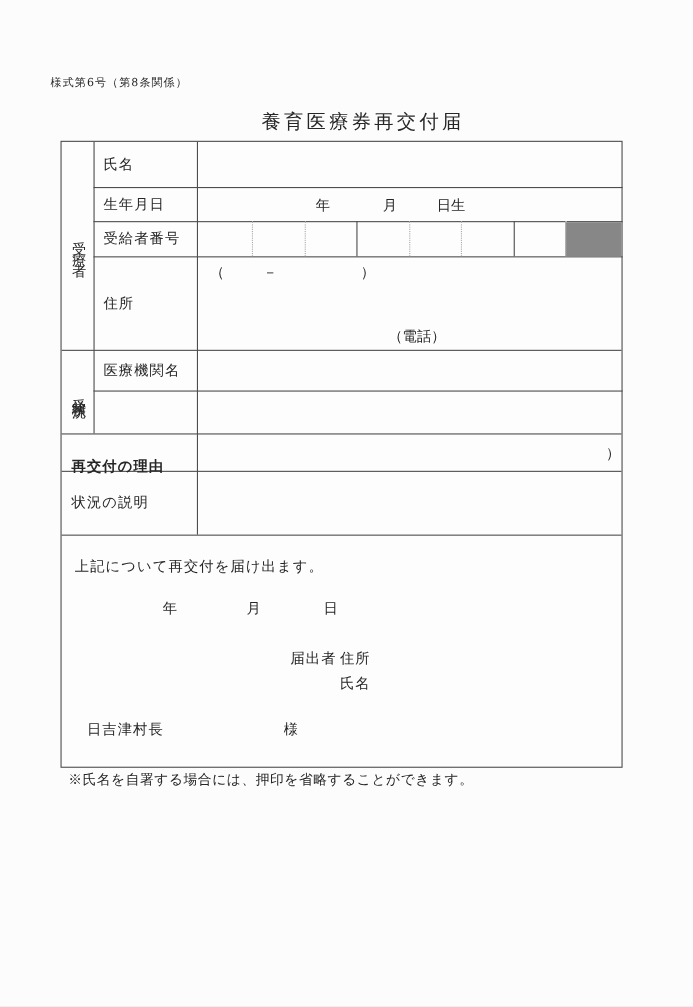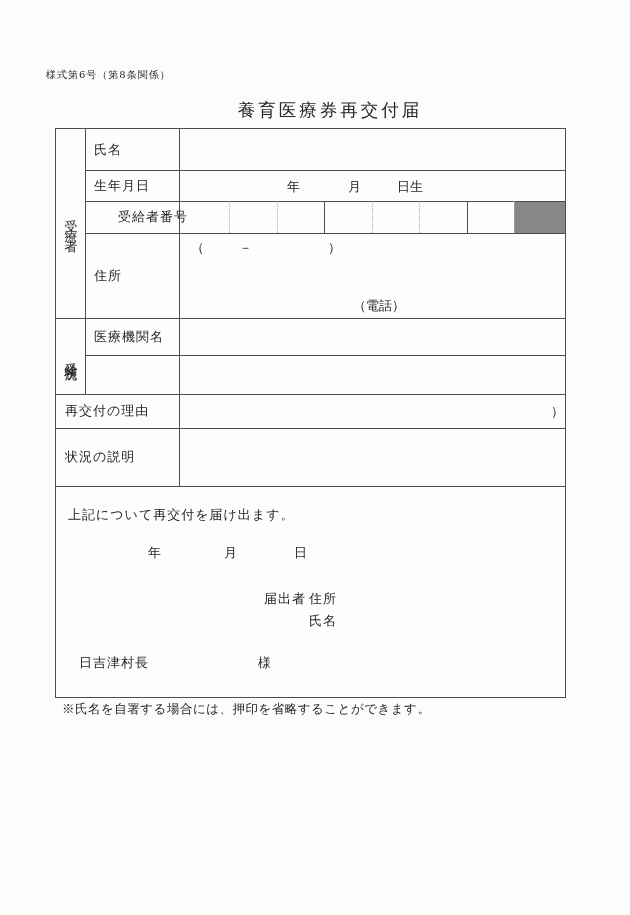--- a/index.html
+++ b/index.html
@@ -70,21 +70,21 @@
     <div class="cell-label" style="left:29px; top:0; width:94px; height:41px;">氏名</div>
     <div class="fill-area" style="left:123px; top:0; width:386px; height:41px;"></div>
 
     <div class="cell-label" style="left:29px; top:41px; width:94px; height:31px;">生年月日</div>
     <div class="fill-area" style="left:123px; top:41px; width:386px; height:31px;">
       <span class="abs" style="left:108px; top:8px;">年</span>
       <span class="abs" style="left:169px; top:8px;">月</span>
       <span class="abs" style="left:218px; top:8px;">日生</span>
     </div>
 
-    <div class="cell-label" style="left:29px; top:72px; width:94px; height:32px;margin-left:24px;">受給者番号</div>
+    <div class="cell-label" style="left:29px; top:72px; width:94px; height:32px;">受給者番号</div>
 
     <div class="gray-cell" style="left:458px; top:73px; width:51px; height:31px;"></div>
     <div class="dotline" style="left:173px; top:72px; height:32px;"></div>
     <div class="dotline" style="left:221px; top:72px; height:32px;"></div>
     <div class="vline" style="left:268px; top:72px; height:32px;"></div>
     <div class="dotline" style="left:316px; top:72px; height:32px;"></div>
     <div class="dotline" style="left:363px; top:72px; height:32px;"></div>
     <div class="vline" style="left:411px; top:72px; height:32px;"></div>
     <div class="dotline" style="left:458px; top:72px; height:32px;"></div>
 
@@ -96,21 +96,21 @@
       <span class="abs" style="left:174px; top:64px;">（電話）</span>
     </div>
 
     <div class="vgroup" style="left:0; top:189px; width:29px; height:76px; letter-spacing:2px;">受給状況</div>
 
     <div class="cell-label" style="left:29px; top:189px; width:94px; height:37px;">医療機関名</div>
     <div class="fill-area" style="left:123px; top:189px; width:386px; height:37px;"></div>
 
     <div class="fill-area" style="left:123px; top:226px; width:386px; height:39px;"></div>
 
-    <div class="cell-label" style="left:0; top:265px; width:123px; height:34px;">再交付の理由</div>
+    <div class="cell-label" style="left:0; top:278px; width:123px; height:34px;font-weight:bold;">再交付の理由</div>
     <div class="fill-area" style="left:123px; top:265px; width:386px; height:34px;">
       <span class="abs" style="left:372px; top:9px;">）</span>
     </div>
 
     <div class="cell-label" style="left:0; top:299px; width:123px; height:58px;">状況の説明</div>
     <div class="fill-area" style="left:123px; top:299px; width:386px; height:58px;"></div>
 
     <div class="fill-area" style="left:0; top:357px; width:509px; height:211px;">
       <span class="abs" style="left:12px; top:20px; letter-spacing:1px;">上記について再交付を届け出ます。</span>
       <span class="abs" style="left:92px;  top:58px;">年</span>

